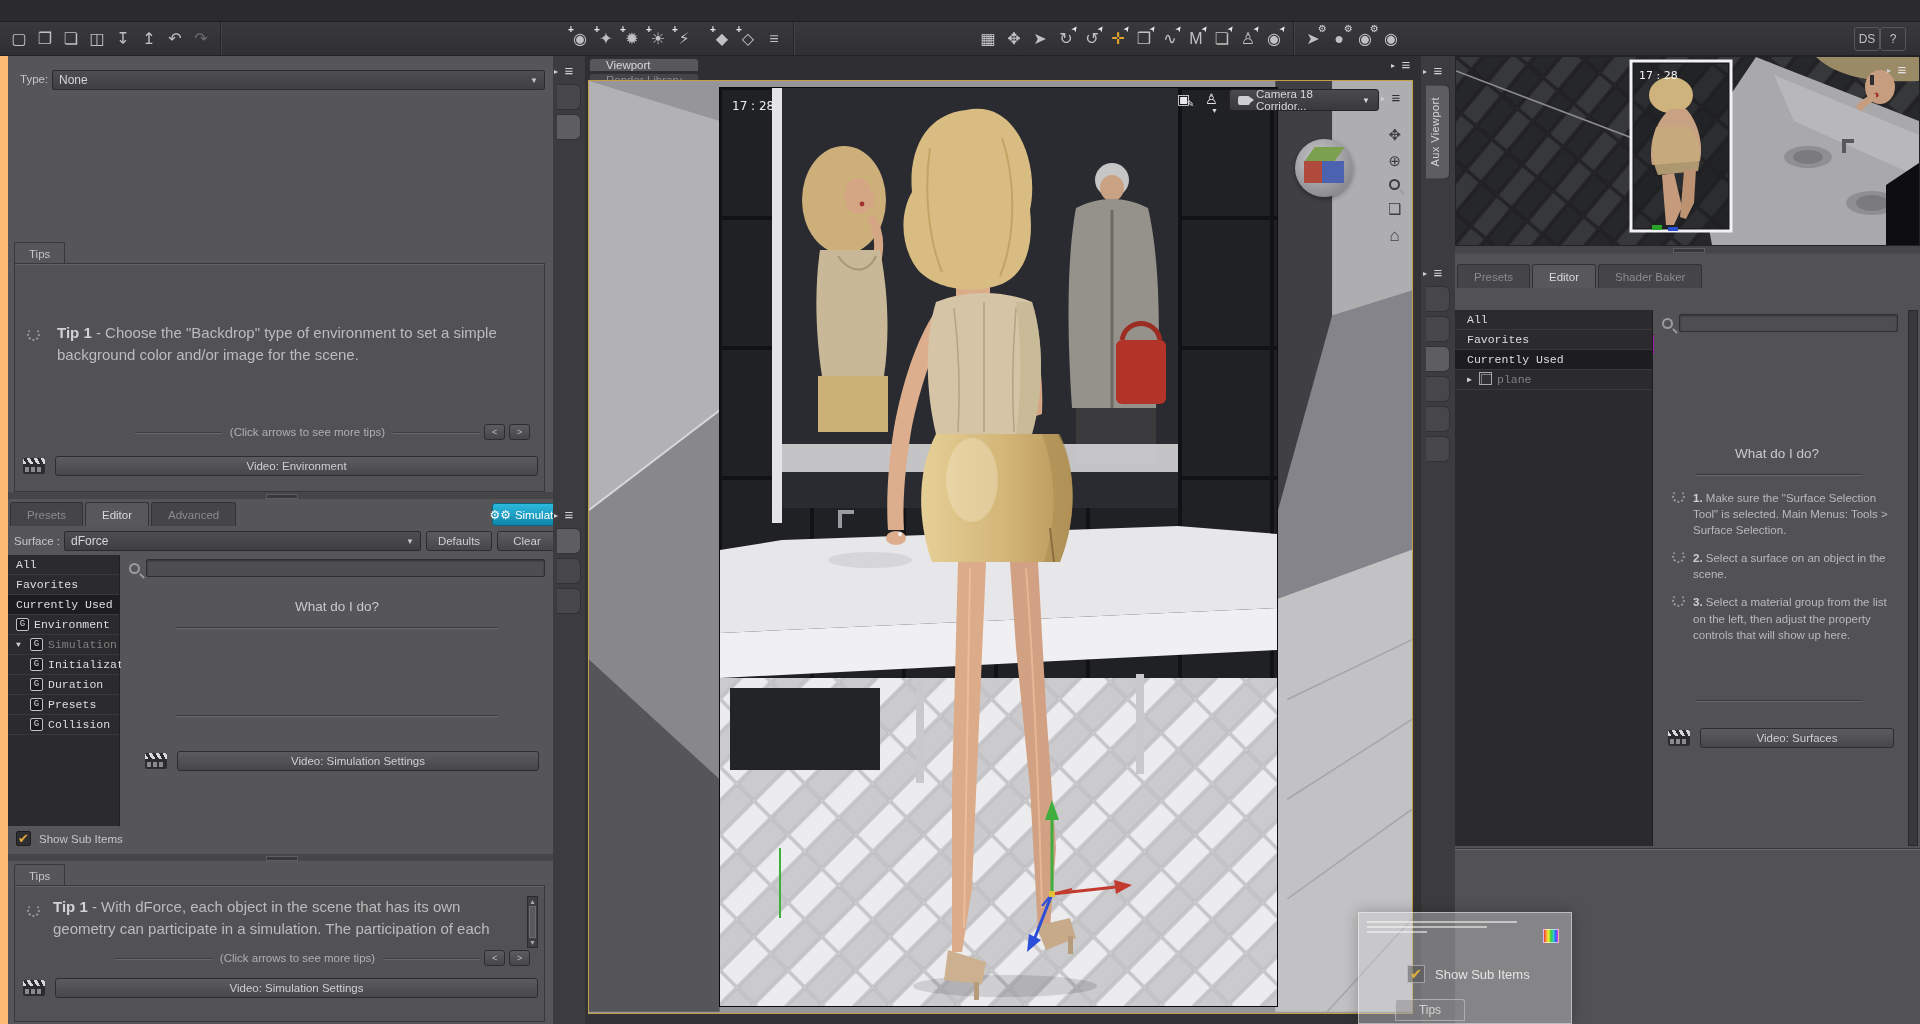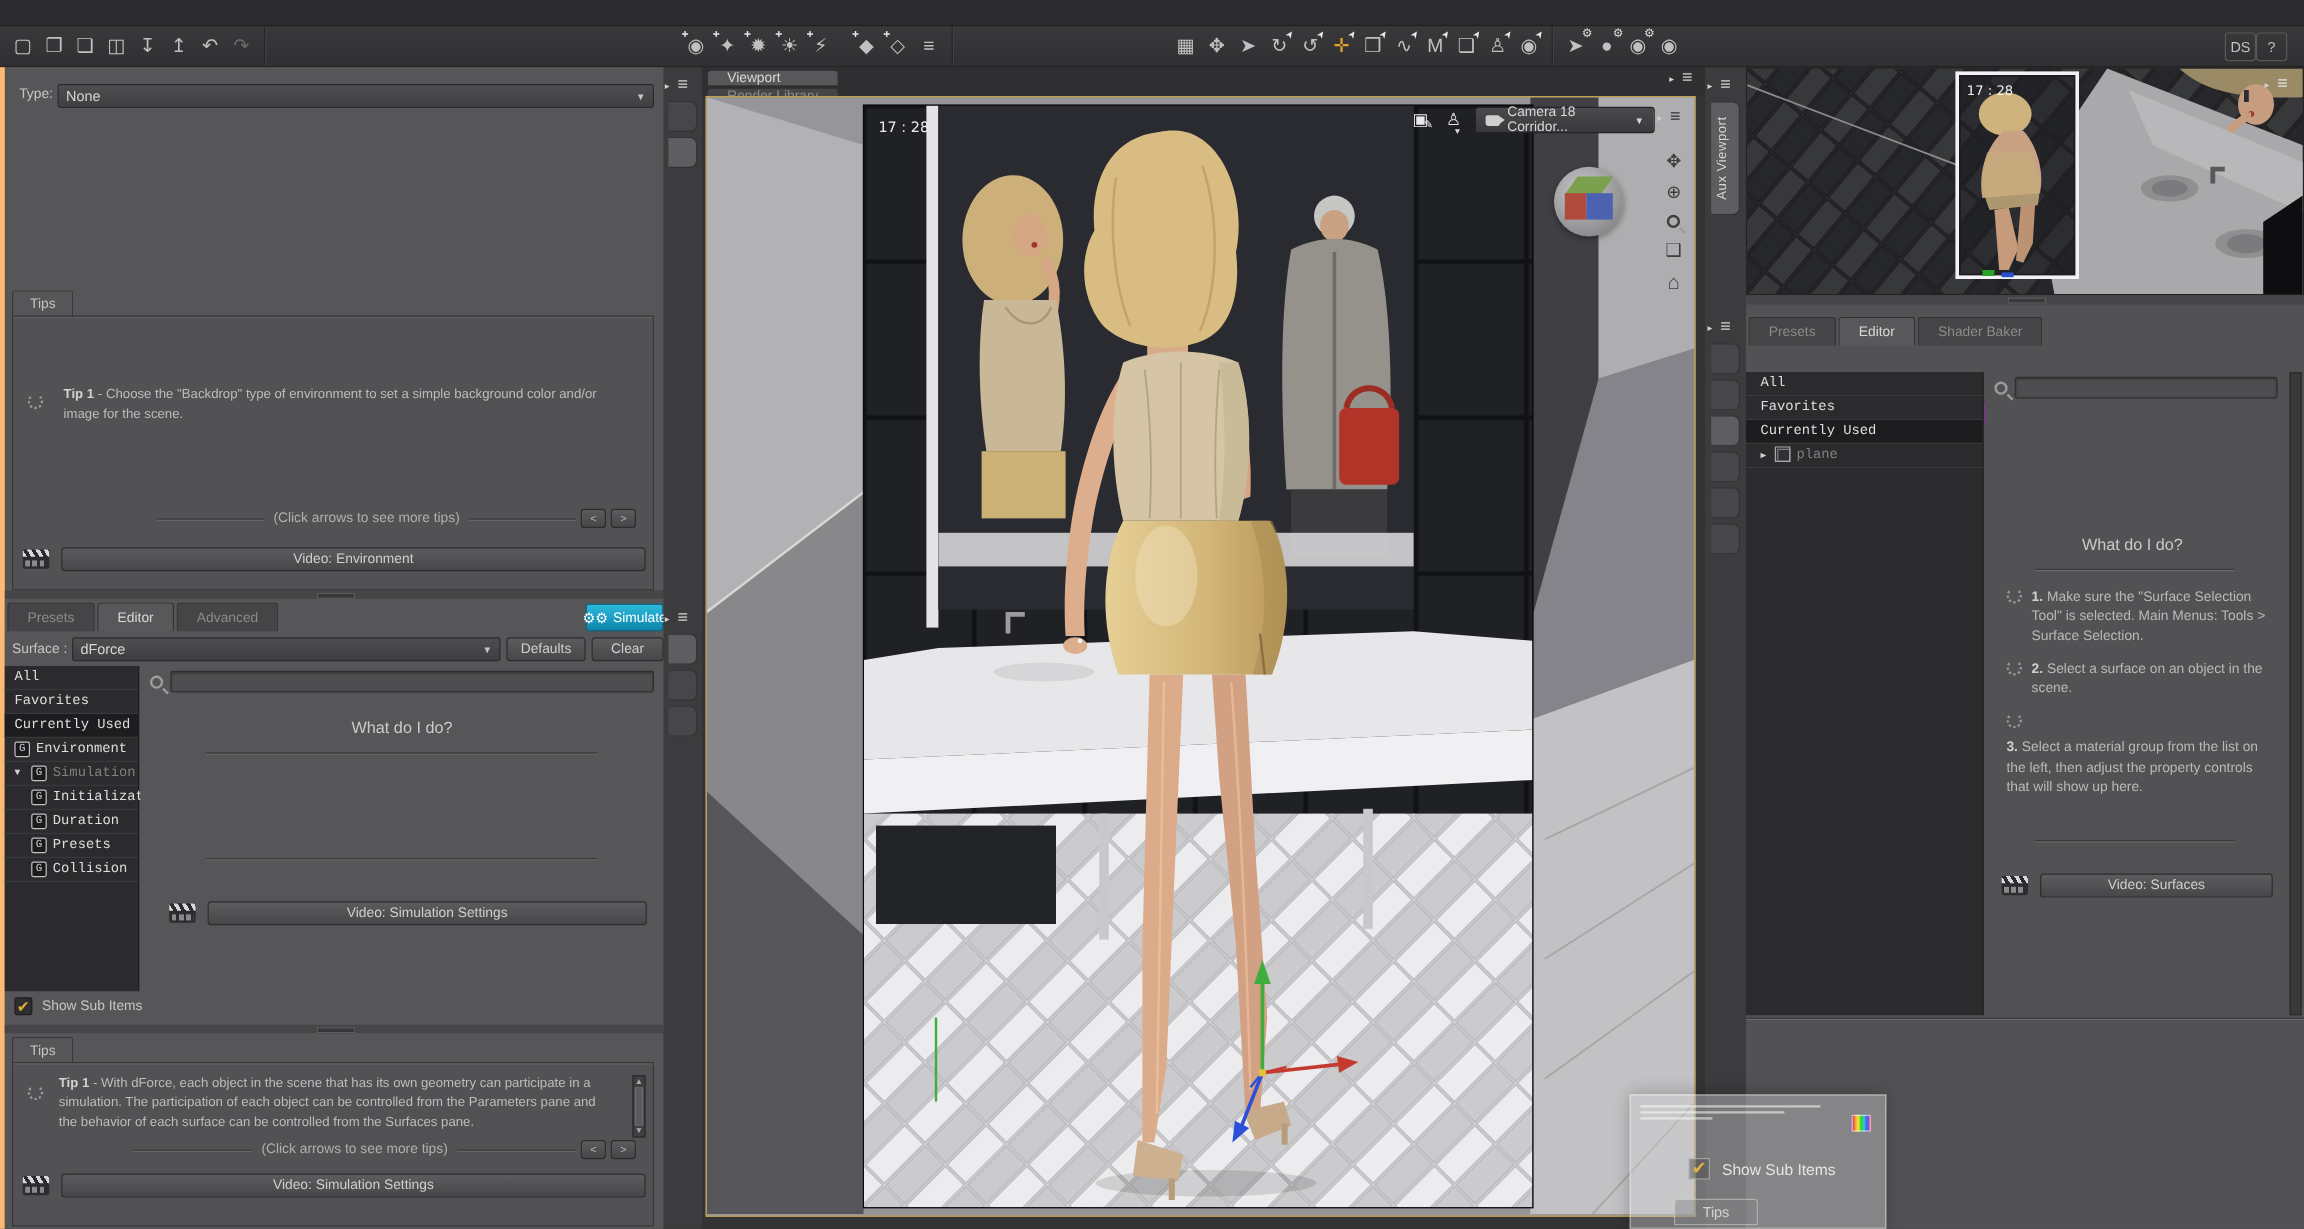--- a/index.html
+++ b/index.html
@@ -20,42 +20,42 @@
   .tbi.gold{color:#e0a42c;}
   .ov-plus{position:absolute;left:1px;top:-2px;font-size:10px;font-style:normal;color:#e6e6e8;font-weight:bold;}
   .ov-cursor{position:absolute;right:0;top:-2px;font-size:8px;font-style:normal;color:#ececee;transform:rotate(-55deg);}
   .ov-gear{position:absolute;right:-1px;top:-3px;font-size:10px;font-style:normal;color:#d6d6d8;}
   .tb-spacer{flex:1;}
   .tb-sp1{width:340px;}
   .tb-sp2{width:175px;}
 
   
   .panel{position:absolute;top:56px;bottom:0;background:#565658;}
-  #left-panel{left:0;width:553px;border-left:4px solid #fdba74;}
+  #left-panel{left:0;width:553px;border-left:8px solid #fdba74;}
   #left-strip{left:553px;width:32px;top:56px;bottom:0;position:absolute;background:#3c3c3e;}
   #viewport-area{left:585px;width:836px;}
   #right-strip{left:1421px;width:34px;top:56px;bottom:0;position:absolute;background:#3c3c3e;}
   #right-panel{left:1455px;width:465px;background:#4c4c4e;}
 
   
   .pmenu{position:relative;display:block;width:18px;height:16px;margin:6px auto 2px;color:#d2d2d4;font-size:15px;line-height:14px;text-align:center;}
   .pmenu::before{content:"▸";position:absolute;left:-6px;top:1px;font-size:8px;color:#d2d2d4;}
   .vtab{writing-mode:vertical-rl;width:24px;margin:4px auto;padding:12px 3px;background:#47474a;color:#96969a;font-size:11px;border:1px solid #323234;border-left:none;border-radius:0 6px 6px 0;text-align:center;letter-spacing:.4px;}
   .vtab.active{background:#5e5e60;color:#d6d6d8;}
   .rot .vtab{transform:rotate(180deg);}
   .strip-group{position:absolute;left:0;right:0;}
 
   
   .dd{height:20px;background:linear-gradient(#4e4e50,#3f3f41);border:1px solid #2b2b2d;border-radius:2px;display:flex;align-items:center;padding:0 6px;color:#d6d6d8;}
   .dd .arr{margin-left:auto;font-size:8px;color:#c6c6c8;}
   .btn{height:20px;background:linear-gradient(#5c5c5e,#474749);border:1px solid #2d2d2f;border-radius:3px;color:#cfcfd1;display:flex;align-items:center;justify-content:center;font-size:11.5px;}
   .groupbox{position:absolute;background:#525254;border:1px solid #38383a;box-shadow:inset 0 1px 0 #646466;}
   .grouptab{position:absolute;height:22px;padding:0 14px;background:#565658;border:1px solid #38383a;border-bottom:none;display:flex;align-items:center;color:#c4c4c6;font-size:11.5px;border-radius:2px 2px 0 0;}
   .spin{display:inline-block;width:13px;height:13px;border:2px dotted #9a9a9c;border-radius:50%;border-top-color:transparent;flex:none;}
-  .tiptext{font-size:11px;color:#bcbcbe;line-height:1.45;}
+  .tiptext{font-size:15px;color:#bcbcbe;line-height:1.45;}
   .tiptext b{color:#d2d2d4;}
   .morerow{position:absolute;display:flex;align-items:center;color:#b0b0b2;font-size:11.5px;}
   .morerow .ln{flex:1;height:1px;background:#3c3c3e;box-shadow:0 1px 0 #69696b;}
   .morerow .txt{padding:0 8px;}
   .arrbtn{width:21px;height:16px;margin-left:4px;font-size:9px;color:#bfbfc1;}
   .clap{width:22px;height:16px;background:#2c2c2e;border-radius:2px;position:relative;flex:none;}
   .clap::before{content:"";position:absolute;left:0;right:0;top:0;height:6px;border-radius:2px 2px 0 0;background:repeating-linear-gradient(60deg,#d8d8da 0 3px,#2c2c2e 3px 6px);}
   .clap::after{content:"";position:absolute;left:2px;bottom:2px;right:2px;height:5px;background:repeating-linear-gradient(90deg,#8a8a8c 0 4px,#2c2c2e 4px 6px);}
   .mag{position:relative;width:11px;height:11px;border:2px solid #9c9c9e;border-radius:50%;flex:none;}
   .mag::after{content:"";position:absolute;width:6px;height:2px;background:#9c9c9e;transform:rotate(45deg);left:8px;top:10px;}
@@ -702,21 +702,21 @@
       <div class="abs" style="left:18px;right:30px;top:180px;display:flex;flex-direction:column;gap:12px;">
 
       <div class="step" style="position:static;">
             <span class="spin"></span>
             <p><b>1.</b> <span>Make sure the "Surface Selection Tool" is selected. Main Menus: Tools &gt; Surface Selection.</span></p>
           </div>
           <div class="step" style="position:static;">
             <span class="spin"></span>
             <p><b>2.</b> <span>Select a surface on an object in the scene.</span></p>
           </div>
-          <div class="step" style="position:static;flex-direction:column;">
+          <div class="step" style="position:static;">
             <span class="spin"></span>
             <p><b>3.</b> <span>Select a material group from the list on the left, then adjust the property controls that will show up here.</span></p>
           </div>
         </div>
       <div class="hr" style="left:42px;right:58px;top:390px;"></div>
       <div class="videobtn" style="left:14px;right:26px;top:418px;">
         <span class="clap"></span>
         <button class="btn">Video: Surfaces</button>
       </div>
       <div class="scrollstrip" style="right:2px;top:0;height:536px;"></div>

